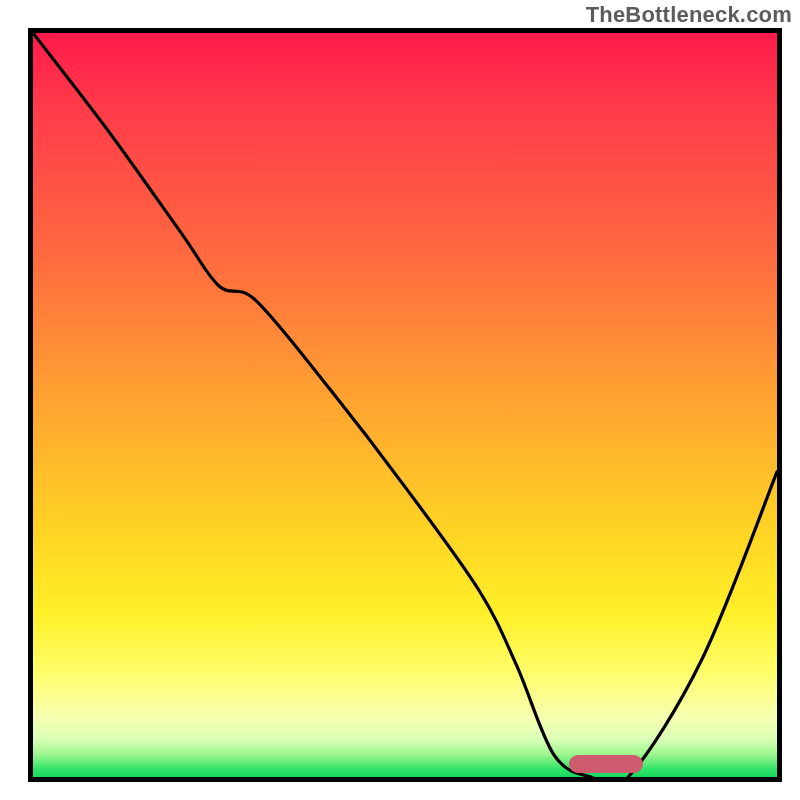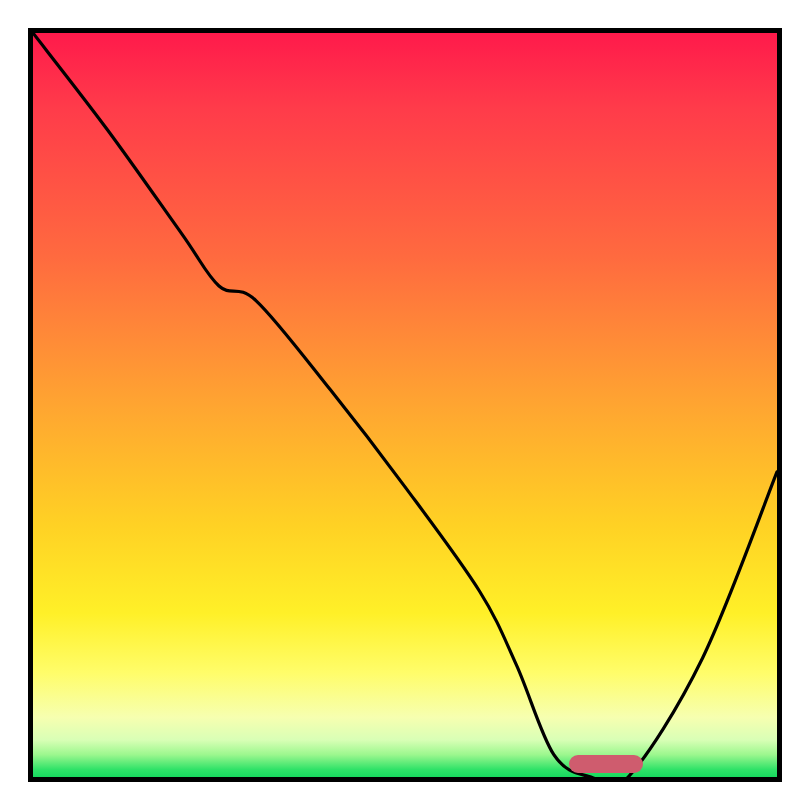--- a/index.html
+++ b/index.html
@@ -66,20 +66,21 @@
     position: absolute;
     background: #cf5c6e;
     border-radius: 9px;
     height: 18px;
   }
 </style>
 </head>
 <body>
 
 <div class="container">
+  <div class="watermark">TheBottleneck.com</div>
 
   <div class="chart-frame">
 
     <div class="gradient-bg"></div>
 
     <svg class="curve" viewBox="0 0 744 744" preserveAspectRatio="none">
       <path id="curve-path" fill="none" stroke="#000" stroke-width="3.2" stroke-linecap="round" stroke-linejoin="round" d="M 0,0 C 12.4,16.120000000000005 49.60000000000001,63.24000000000003 74.4,96.72000000000003 C 99.2,130.20000000000002 130.20000000000002,174.84 148.8,200.88 C 167.4,226.92 173.6,241.79999999999998 186,252.95999999999998 C 198.4,264.12 204.6,250.47999999999996 223.2,267.84 C 241.79999999999998,285.2 272.8,326.12 297.6,357.12 C 322.40000000000003,388.12 347.2,420.35999999999996 372,453.84 C 396.8,487.32 427.79999999999995,528.24 446.4,558 C 465,587.76 471.20000000000005,605.12 483.6,632.4 C 496,659.68 508.4,703.0799999999999 520.8,721.68 C 533.1999999999999,740.28 545.6,740.28 558,744 C 570.4,747.72 576.6,763.84 595.2,744 C 613.8000000000001,724.16 644.8000000000001,675.8000000000001 669.6,624.96 C 694.4,574.12 731.6,469.96000000000004 744,438.96000000000004"></path>
     </svg>
 
     <div class="red-bar" id="optimal-bar" style="left: 535.68px; width: 74.4px; bottom: 4px;"></div>

